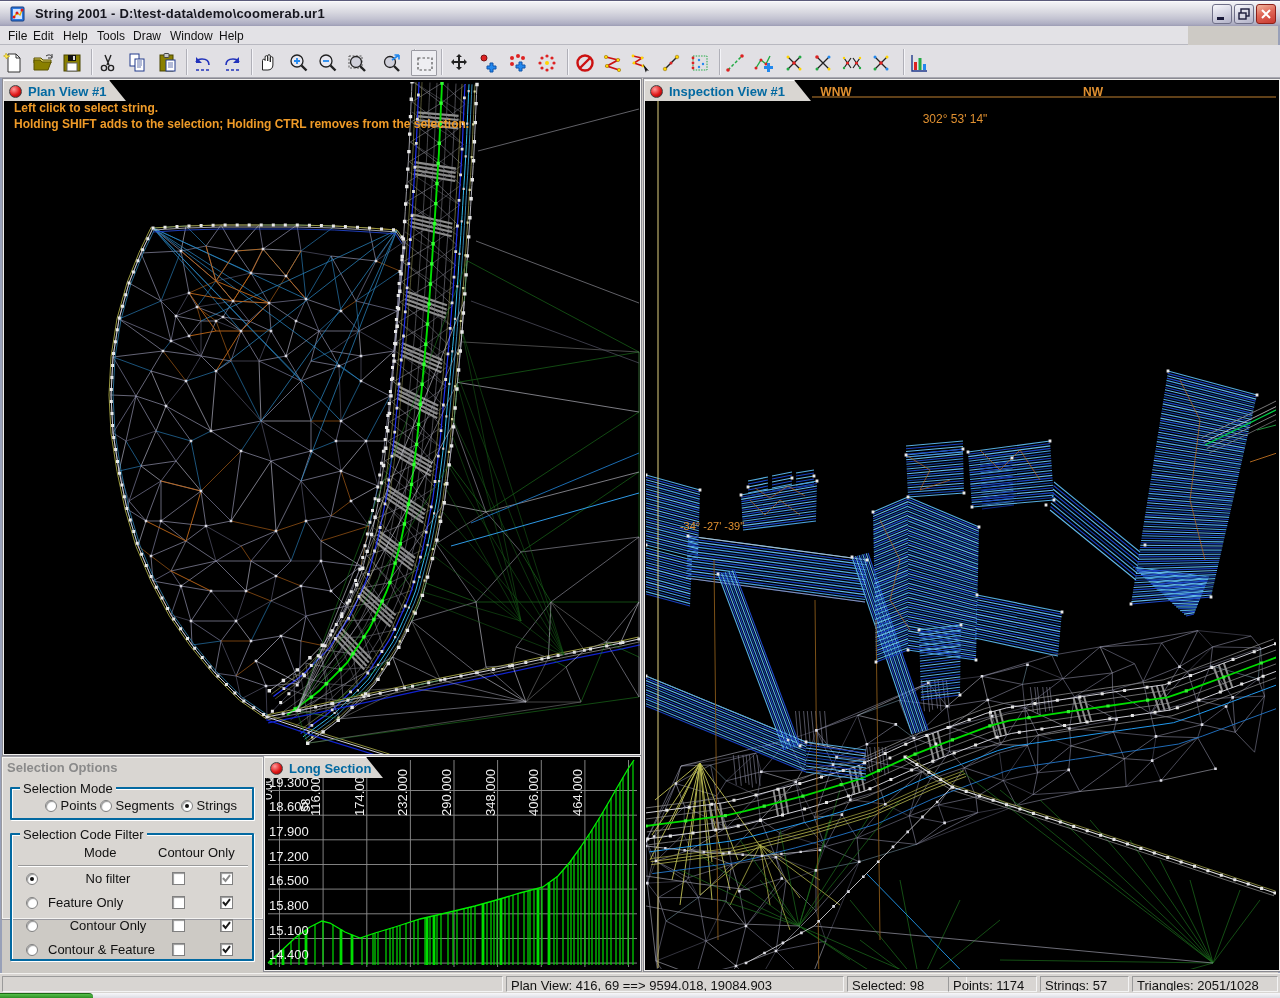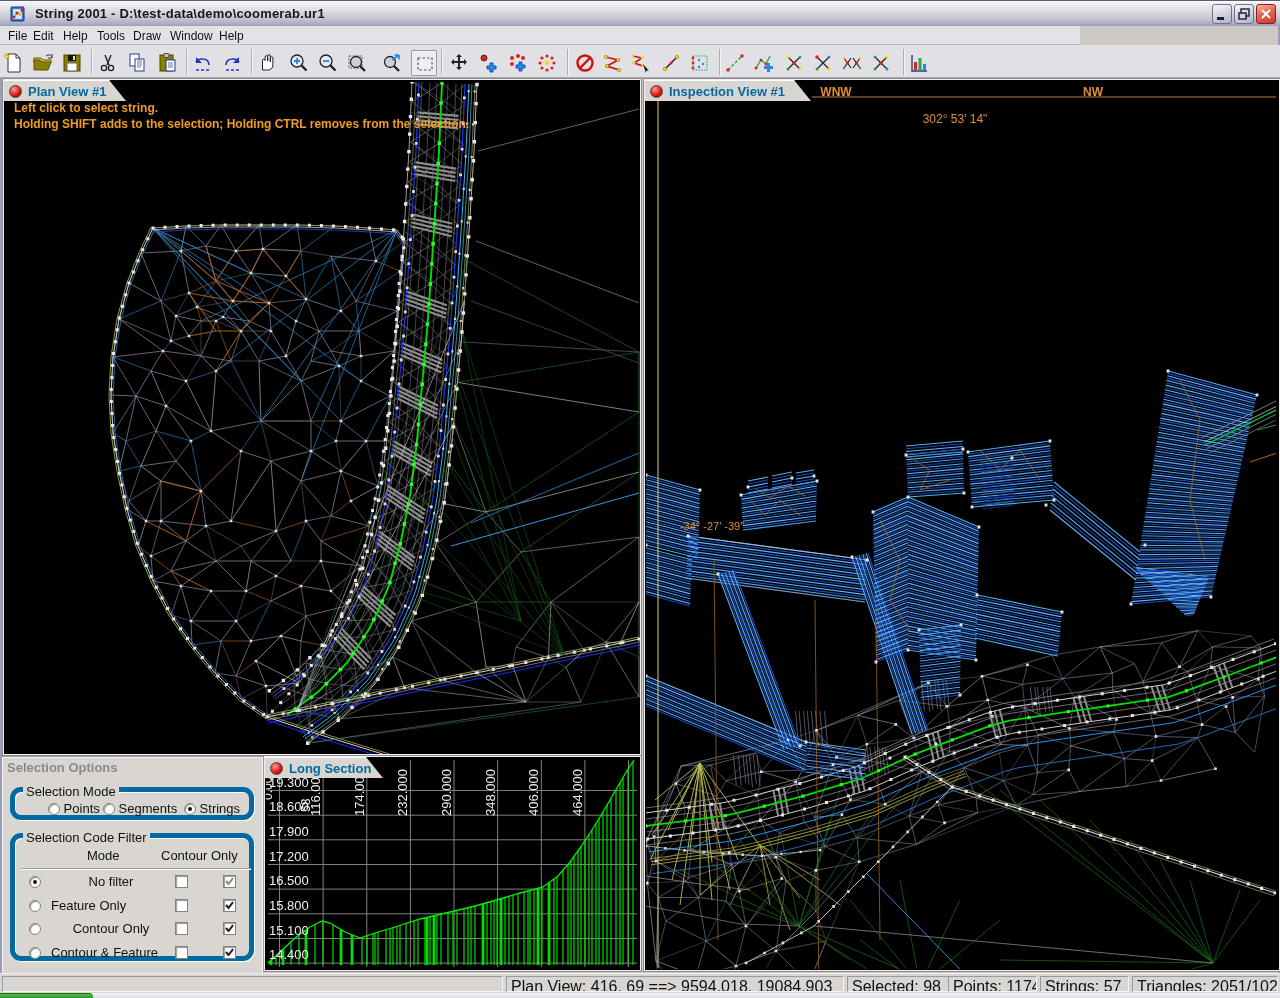--- a/index.html
+++ b/index.html
@@ -6,47 +6,47 @@
 #frame{position:absolute;inset:0;border-left:2px solid #98a0b8;border-right:2px solid #98a0b8;background:#cdcac5}
 #title{position:absolute;left:0;top:0;width:1280px;height:26px;
  background:linear-gradient(#ffffff 0%,#f2f2f5 6%,#d8d8e0 45%,#c4c4d2 70%,#adadc2 92%,#9c9cb4 100%);
  border-top:1px solid #5a5a7a}
 #title .ttxt{position:absolute;left:35px;top:5px;font-size:13px;font-weight:bold;color:#16161e;letter-spacing:0.2px}
 #appicon{position:absolute;left:9px;top:5px}
 .wbtn{position:absolute;top:3px;width:20px;height:20px;border-radius:3px;border:1px solid #707088;
  background:linear-gradient(160deg,#f8f8fc 0%,#d4d4e2 50%,#b2b2c8 100%);color:#202040;text-align:center}
 #bmin{left:1212px}#bmax{left:1234px}
 #bclose{left:1256px;background:linear-gradient(160deg,#f0b8a0 0%,#e06858 45%,#c83830 100%);border-color:#8c2018}
-#menubar{position:absolute;left:0;top:26px;width:1080px;height:19px;background:#e3e2e6;border-bottom:1px solid #b8b8c0}
+#menubar{position:absolute;left:0;top:26px;width:1188px;height:19px;background:#e3e2e6;border-bottom:1px solid #b8b8c0}
 .mi{position:absolute;top:3px;font-size:12px;color:#111}
 #toolbar{position:absolute;left:0;top:45px;width:1280px;height:33px;background:#e1e0e4;border-bottom:1px solid #a8a8b0}
 .tbtn{position:absolute;top:5px;width:26px;height:26px;padding:2px 0 0 2px}
 .tbtn.sel{border:1px solid #9a9aa2;background:#eeeef2;border-radius:1px}
 .tsep{position:absolute;top:4px;width:2px;height:26px;border-left:1px solid #b0b0b8;border-right:1px solid #f4f4f8}
 #client{position:absolute;left:2px;top:78px;width:1276px;height:895px;background:#cdcac5}
 .win{position:absolute;background:#000;border:1px solid #f0efed;outline:1px solid #8a8a92}
 .tab{position:absolute;left:0;top:0;height:21px;background:#d9d6d2;z-index:5;
  clip-path:polygon(0 0,calc(100% - 17px) 0,100% 100%,0 100%);border-top:1px solid #fff}
 .tabtxt{position:absolute;left:24px;top:3px;font-size:13px;font-weight:bold;color:#0369a1}
 .ball{position:absolute;left:5px;top:4px;width:13px;height:13px;border-radius:50%;
  background:radial-gradient(circle at 35% 30%,#ff9a9a,#e01818 55%,#8c0404 95%);border:1px solid #444}
 #planwin{left:1px;top:1px;width:638px;height:676px}
 #inspwin{left:642px;top:1px;width:636px;height:892px}
 #lswin{left:262px;top:678px;width:377px;height:215px}
-#selpanel{position:absolute;left:0;top:679px;width:261px;height:236px;background:#d9d6d2;border:1px solid #f4f3f1;outline:1px solid #9a9aa0}
+#selpanel{position:absolute;left:0;top:679px;width:261px;height:162px;background:#d9d6d2;border:1px solid #f4f3f1;outline:1px solid #9a9aa0}
 #selpanel .cap{position:absolute;left:4px;top:2px;font-size:13px;font-weight:bold;color:#8a8a8a}
-.grp{position:absolute;border:5px solid #0369a1;border-radius:11px;box-shadow:inset 1px 1px 0 #fff,1px 1px 0 #fff}
+.grp{position:absolute;border:2px solid #0369a1;border-radius:1px;box-shadow:inset 1px 1px 0 #fff,1px 1px 0 #fff}
 .grp .lbl{position:absolute;left:8px;top:-8px;background:#d9d6d2;padding:0 3px;font-size:13px;color:#111}
 .radio{display:inline-block;width:12px;height:12px;border-radius:50%;background:#fff;border:1px solid #808080;box-shadow:inset 1px 1px 1px #9a9a9a;vertical-align:-2px;position:relative}
 .rdot{position:absolute;left:3px;top:3px;width:4px;height:4px;border-radius:50%;background:#111}
 .cb{display:inline-block;width:13px;height:13px;background:#fff;border:1px solid #808080;box-shadow:inset 1px 1px 1px #9a9a9a;vertical-align:-2px;position:relative}
 .cb svg{position:absolute;left:0;top:0}
 .fitem{font-size:13px;color:#111;position:absolute}
 #statusbar{position:absolute;left:0;top:973px;width:1280px;height:20px;background:#d8d5d2;border-top:1px solid #f2f1ef}
-.spanel{position:absolute;top:2px;height:16px;border:1px solid;border-color:#9a9a9a #f4f4f4 #f4f4f4 #9a9a9a;font-size:16px;color:#111;padding:1px 0 0 4px;overflow:hidden;white-space:nowrap}
+.spanel{position:absolute;top:2px;height:16px;border:1px solid;border-color:#9a9a9a #f4f4f4 #f4f4f4 #9a9a9a;font-size:13px;color:#111;padding:1px 0 0 4px;overflow:hidden;white-space:nowrap}
 #taskbar{position:absolute;left:0;top:993px;width:1280px;height:5px;background:linear-gradient(#f8f8fa,#dcdce4)}
 #startbtn{position:absolute;left:0;top:993px;width:93px;height:5px;background:linear-gradient(#57c04a,#2e8f24);border-top:1px solid #1c6a14;border-radius:0 4px 0 0}
 text{font-family:"Liberation Sans",sans-serif}
 </style></head><body>
 <div id="frame"></div>
 <div id="title">
     <svg id="appicon" width="17" height="17" viewBox="0 0 17 17">
       <rect x="2" y="1" width="13" height="14" rx="1" fill="#2e7ae0" stroke="#123a80"></rect>
       <rect x="4" y="3" width="9" height="10" fill="#cfe2ff"></rect>
       <path d="M5 11l3-4 3 2 2-5" stroke="#e8b000" stroke-width="1.3" fill="none"></path>

